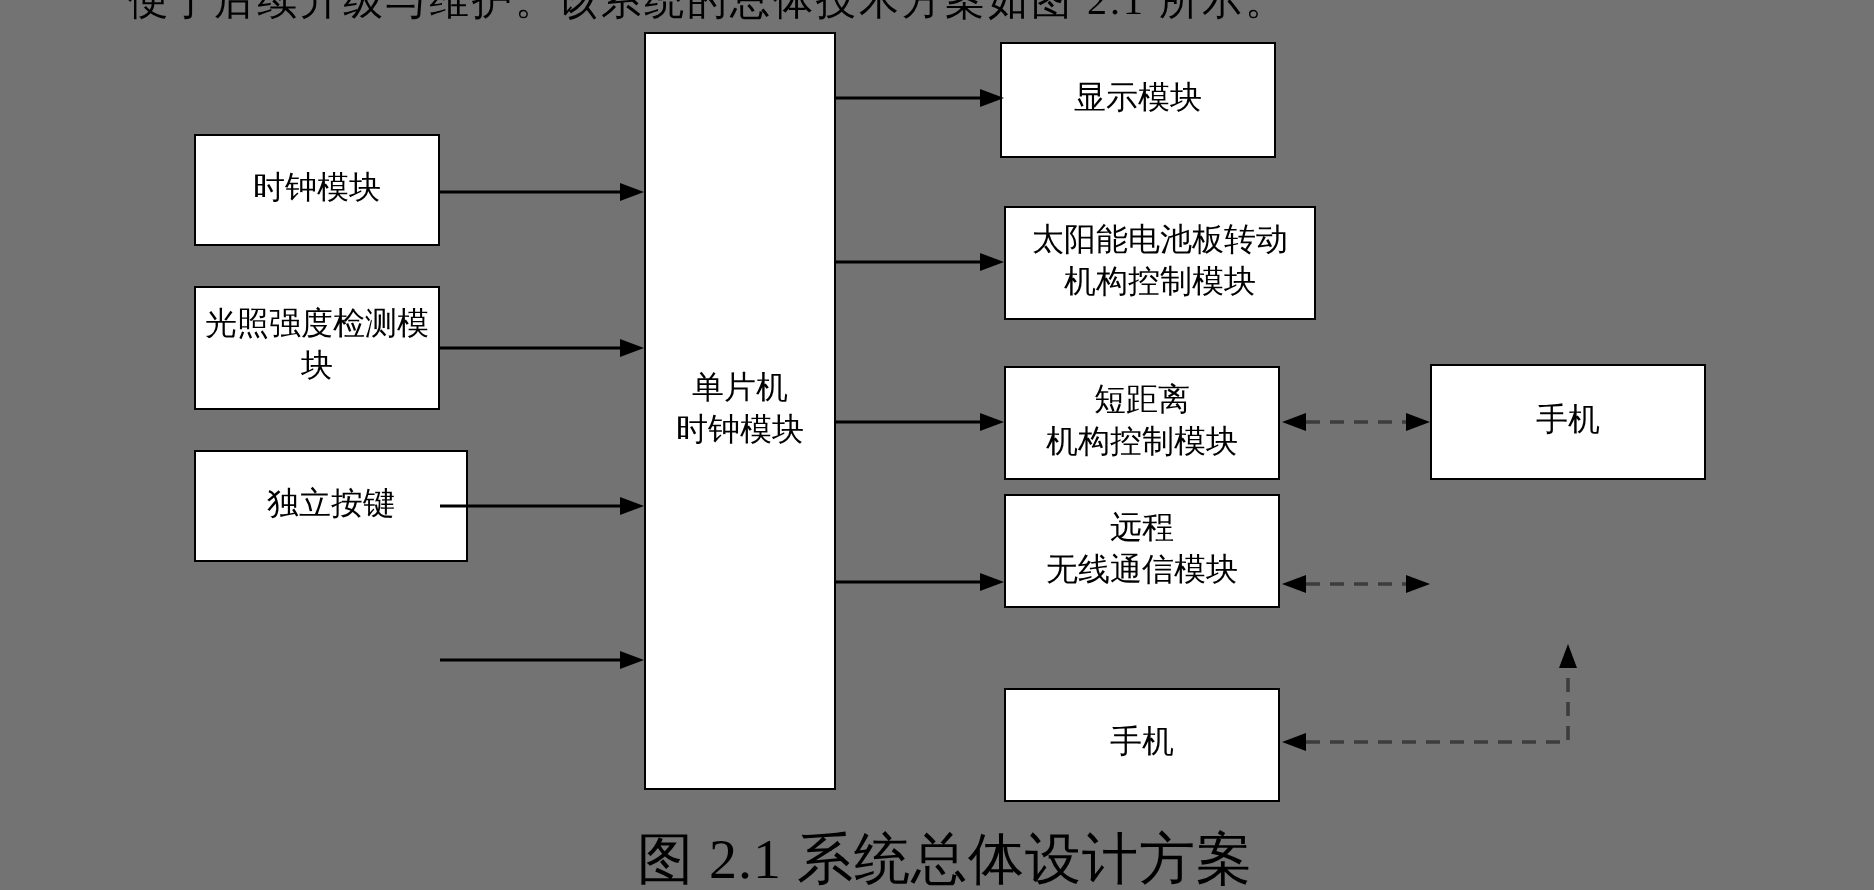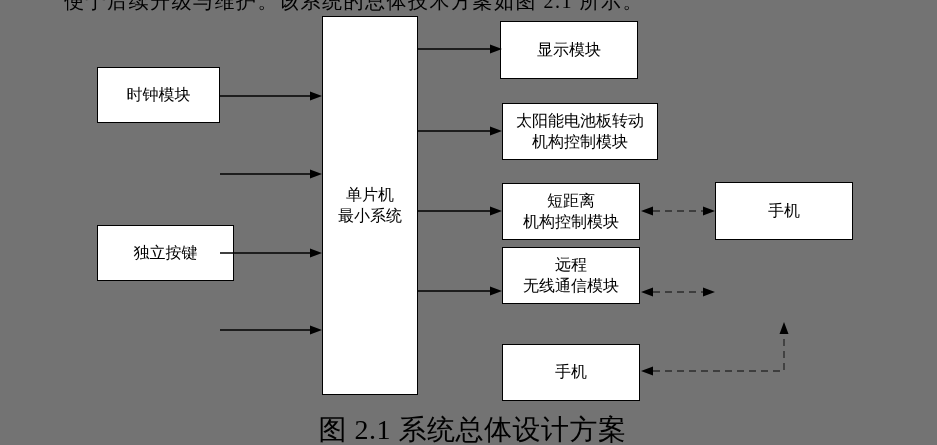--- a/index.html
+++ b/index.html
@@ -51,24 +51,25 @@
   }
 </style>
 </head>
 <body>
 
 <div class="page">
 
   <div class="intro">便于后续升级与维护。该系统的总体技术方案如图 2.1 所示。</div>
 
   <div class="box" style="left:97px;top:67px;width:123px;height:56px">时钟模块</div>
+  <div class="box" style="left:97px;top:143px;width:123px;height:62px">光照强度检测模块</div>
   <div class="box" style="left:97px;top:225px;width:137px;height:56px">独立按键</div>
 
   <div class="box" style="left:322px;top:16px;width:96px;height:379px">单片机
-最小系统</div>
+时钟模块</div>
 
   <div class="box" style="left:500px;top:21px;width:138px;height:58px">显示模块</div>
   <div class="box" style="left:502px;top:103px;width:156px;height:57px">太阳能电池板转动
 机构控制模块</div>
   <div class="box" style="left:502px;top:183px;width:138px;height:57px">短距离
 机构控制模块</div>
   <div class="box" style="left:502px;top:247px;width:138px;height:57px">远程
 无线通信模块</div>
   <div class="box" style="left:502px;top:344px;width:138px;height:57px">手机</div>
 

